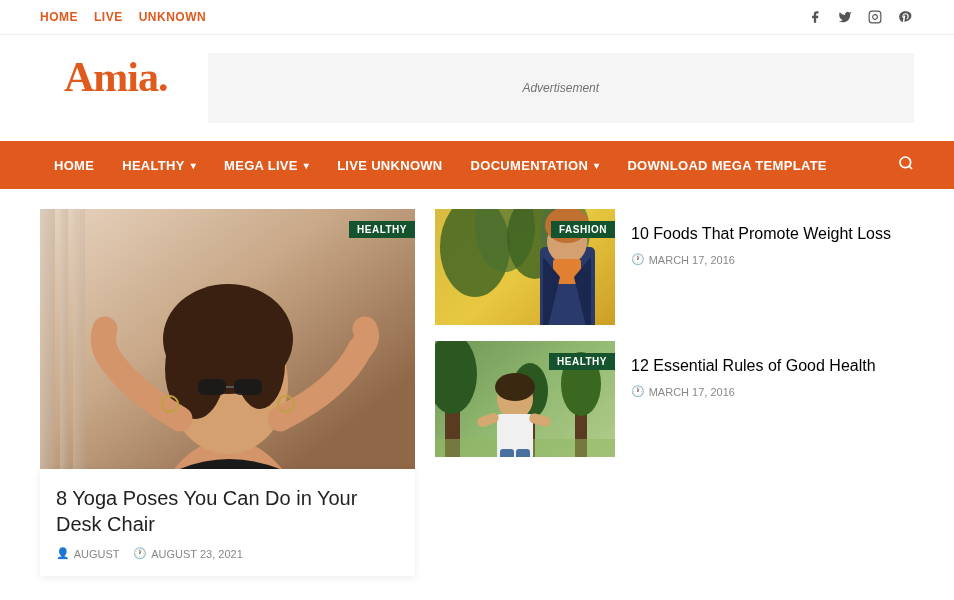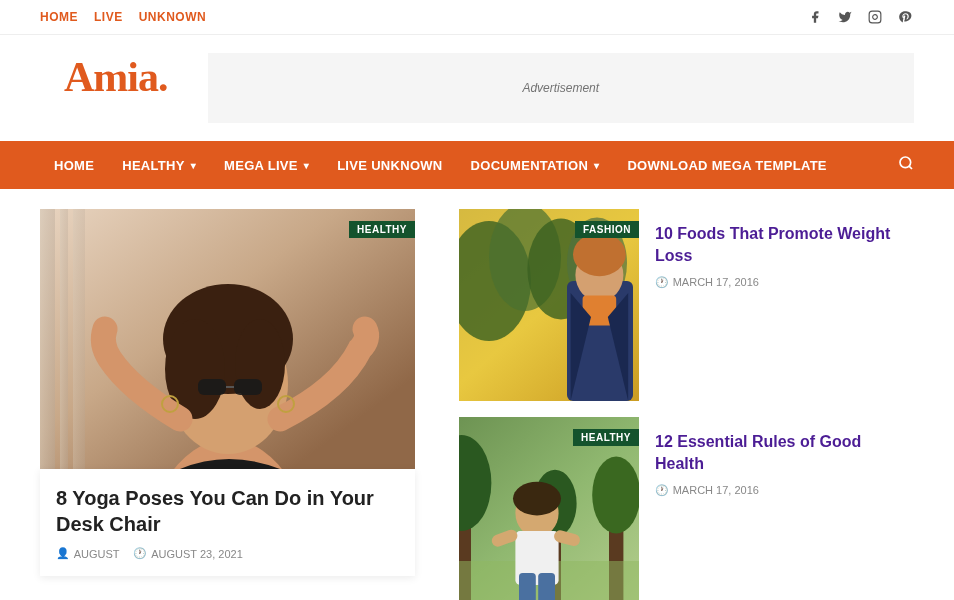--- a/index.html
+++ b/index.html
@@ -132,21 +132,21 @@
       background: #fff;
       padding: 16px;
       box-shadow: 0 2px 8px rgba(0,0,0,0.08);
       margin-top: -20px;
       position: relative;
       margin-left: 0;
       margin-right: 0;
     }
     .article-title {
       font-size: 20px;
-      font-weight: 700;
+      font-weight: 400;
       color: #222;
       line-height: 1.3;
       margin-bottom: 10px;
     }
     .article-meta {
       display: flex;
       align-items: center;
       gap: 14px;
       font-size: 11px;
       color: #888;
@@ -165,34 +165,33 @@
       flex-direction: column;
       gap: 16px;
     }
     .right-article {
       display: flex;
       position: relative;
       background: #fff;
     }
     .right-article-img {
       width: 180px;
-      height: 192px;
+      height: 116px;
       flex-shrink: 0;
       position: relative;
       overflow: hidden;
-      margin-left: 24px;
     }
     .right-article-content {
       flex: 1;
       padding: 14px 16px;
     }
     .right-article-title {
       font-size: 16px;
-      font-weight: 700;
-      color: #4c1d95;
+      font-weight: 400;
+      color: #000000;
       line-height: 1.4;
       margin-bottom: 8px;
     }
     .right-article-meta {
       display: flex;
       align-items: center;
       gap: 4px;
       font-size: 11px;
       color: #888;
     }

